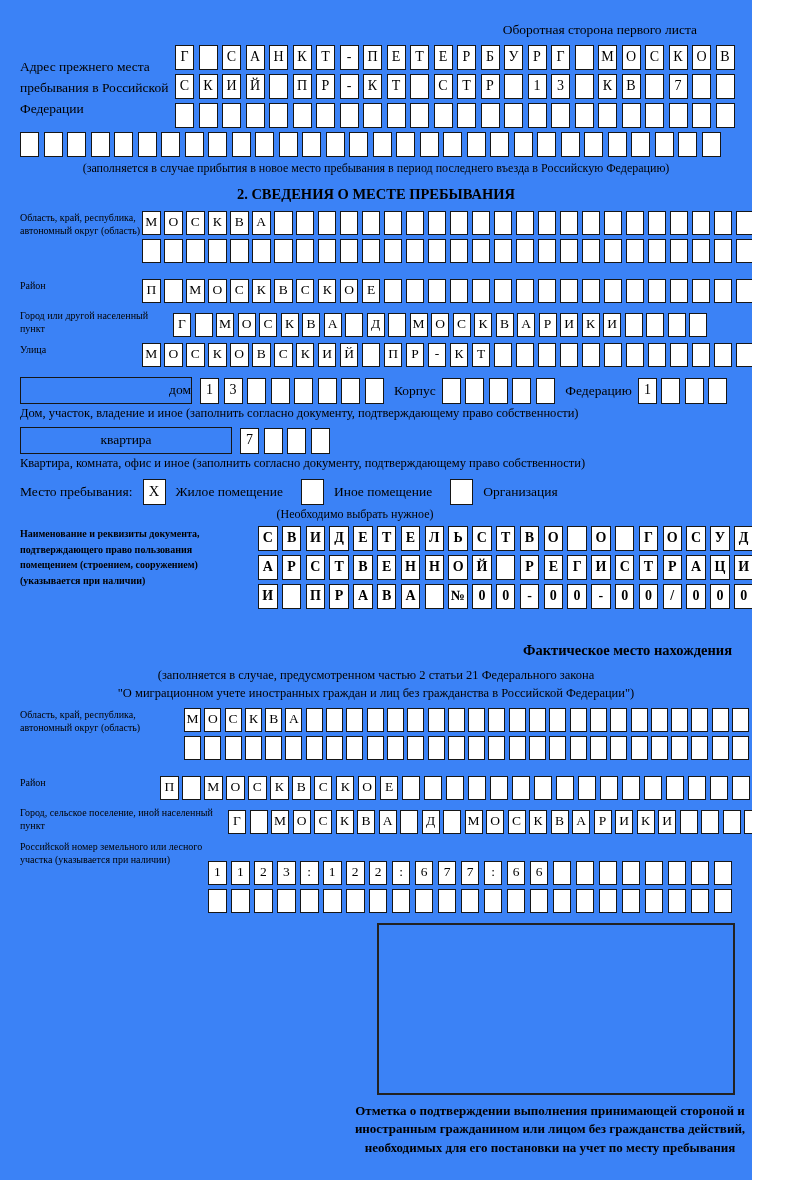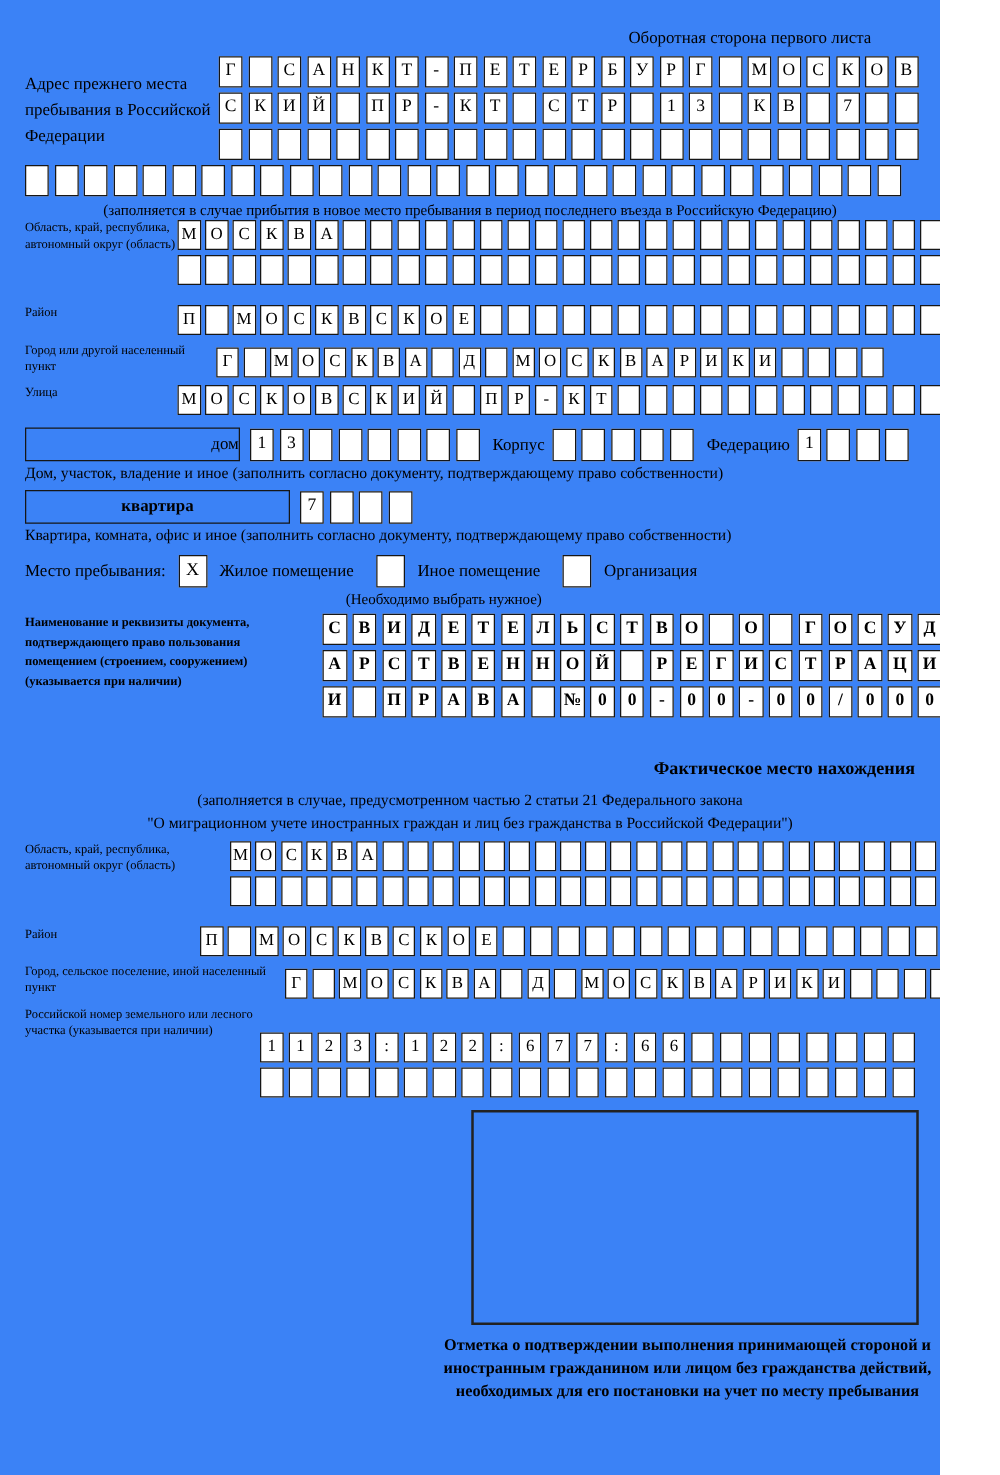--- a/index.html
+++ b/index.html
@@ -75,20 +75,21 @@
     <div class="top-label">Адрес прежнего места пребывания в Российской Федерации</div>
     <div>
       <div class="box-row r-lg"><span class="cb">Г</span><span class="cb"></span><span class="cb">С</span><span class="cb">А</span><span class="cb">Н</span><span class="cb">К</span><span class="cb">Т</span><span class="cb">-</span><span class="cb">П</span><span class="cb">Е</span><span class="cb">Т</span><span class="cb">Е</span><span class="cb">Р</span><span class="cb">Б</span><span class="cb">У</span><span class="cb">Р</span><span class="cb">Г</span><span class="cb"></span><span class="cb">М</span><span class="cb">О</span><span class="cb">С</span><span class="cb">К</span><span class="cb">О</span><span class="cb">В</span></div>
       <div class="box-row r-lg"><span class="cb">С</span><span class="cb">К</span><span class="cb">И</span><span class="cb">Й</span><span class="cb"></span><span class="cb">П</span><span class="cb">Р</span><span class="cb">-</span><span class="cb">К</span><span class="cb">Т</span><span class="cb"></span><span class="cb">С</span><span class="cb">Т</span><span class="cb">Р</span><span class="cb"></span><span class="cb">1</span><span class="cb">3</span><span class="cb"></span><span class="cb">К</span><span class="cb">В</span><span class="cb"></span><span class="cb">7</span><span class="cb"></span><span class="cb"></span></div>
       <div class="box-row r-lg"><span class="cb"></span><span class="cb"></span><span class="cb"></span><span class="cb"></span><span class="cb"></span><span class="cb"></span><span class="cb"></span><span class="cb"></span><span class="cb"></span><span class="cb"></span><span class="cb"></span><span class="cb"></span><span class="cb"></span><span class="cb"></span><span class="cb"></span><span class="cb"></span><span class="cb"></span><span class="cb"></span><span class="cb"></span><span class="cb"></span><span class="cb"></span><span class="cb"></span><span class="cb"></span><span class="cb"></span></div>
     </div>
   </div>
   <div class="box-row r-lg"><span class="cb"></span><span class="cb"></span><span class="cb"></span><span class="cb"></span><span class="cb"></span><span class="cb"></span><span class="cb"></span><span class="cb"></span><span class="cb"></span><span class="cb"></span><span class="cb"></span><span class="cb"></span><span class="cb"></span><span class="cb"></span><span class="cb"></span><span class="cb"></span><span class="cb"></span><span class="cb"></span><span class="cb"></span><span class="cb"></span><span class="cb"></span><span class="cb"></span><span class="cb"></span><span class="cb"></span><span class="cb"></span><span class="cb"></span><span class="cb"></span><span class="cb"></span><span class="cb"></span><span class="cb"></span></div>
   <div class="caption-c">(заполняется в случае прибытия в новое место пребывания в период последнего въезда в Российскую Федерацию)</div>
 
+  <div class="sec-title">2. СВЕДЕНИЯ О МЕСТЕ ПРЕБЫВАНИЯ</div>
 
   <div class="frow">
     <div class="flabel" style="width:122px;">Область, край, республика, автономный округ (область)</div>
     <div>
       <div class="box-row r-md"><span class="cb">М</span><span class="cb">О</span><span class="cb">С</span><span class="cb">К</span><span class="cb">В</span><span class="cb">А</span><span class="cb"></span><span class="cb"></span><span class="cb"></span><span class="cb"></span><span class="cb"></span><span class="cb"></span><span class="cb"></span><span class="cb"></span><span class="cb"></span><span class="cb"></span><span class="cb"></span><span class="cb"></span><span class="cb"></span><span class="cb"></span><span class="cb"></span><span class="cb"></span><span class="cb"></span><span class="cb"></span><span class="cb"></span><span class="cb"></span><span class="cb"></span><span class="cb"></span></div>
       <div class="box-row r-md"><span class="cb"></span><span class="cb"></span><span class="cb"></span><span class="cb"></span><span class="cb"></span><span class="cb"></span><span class="cb"></span><span class="cb"></span><span class="cb"></span><span class="cb"></span><span class="cb"></span><span class="cb"></span><span class="cb"></span><span class="cb"></span><span class="cb"></span><span class="cb"></span><span class="cb"></span><span class="cb"></span><span class="cb"></span><span class="cb"></span><span class="cb"></span><span class="cb"></span><span class="cb"></span><span class="cb"></span><span class="cb"></span><span class="cb"></span><span class="cb"></span><span class="cb"></span></div>
     </div>
   </div>
 
   <div class="frow mt12">
@@ -111,21 +112,21 @@
     <span style="width:8px; display:inline-block;"></span>
     <span class="box-row" style="margin-bottom:0;"><span class="cb">1</span><span class="cb">3</span><span class="cb"></span><span class="cb"></span><span class="cb"></span><span class="cb"></span><span class="cb"></span><span class="cb"></span></span>
     <span class="lbl-txt">Корпус</span>
     <span class="box-row" style="margin-bottom:0;"><span class="cb"></span><span class="cb"></span><span class="cb"></span><span class="cb"></span><span class="cb"></span></span>
     <span class="lbl-txt">Федерацию</span>
     <span class="box-row" style="margin-bottom:0;"><span class="cb">1</span><span class="cb"></span><span class="cb"></span><span class="cb"></span></span>
   </div>
   <div class="caption-l">Дом, участок, владение и иное (заполнить согласно документу, подтверждающему право собственности)</div>
 
   <div class="house-row" style="margin-top:2px;">
-    <span class="labelbox" style="width:212px;font-weight:bold;">квартира</span>
+    <span class="labelbox" style="width:212px;">квартира</span>
     <span style="width:8px; display:inline-block;"></span>
     <span class="box-row" style="margin-bottom:0;"><span class="cb">7</span><span class="cb"></span><span class="cb"></span><span class="cb"></span></span>
   </div>
   <div class="caption-l">Квартира, комната, офис и иное (заполнить согласно документу, подтверждающему право собственности)</div>
 
   <div class="stay-row">
     <span>Место пребывания:</span>
     <span class="cb chk">X</span>
     <span class="opt">Жилое помещение</span>
     <span class="cb chk"></span>

